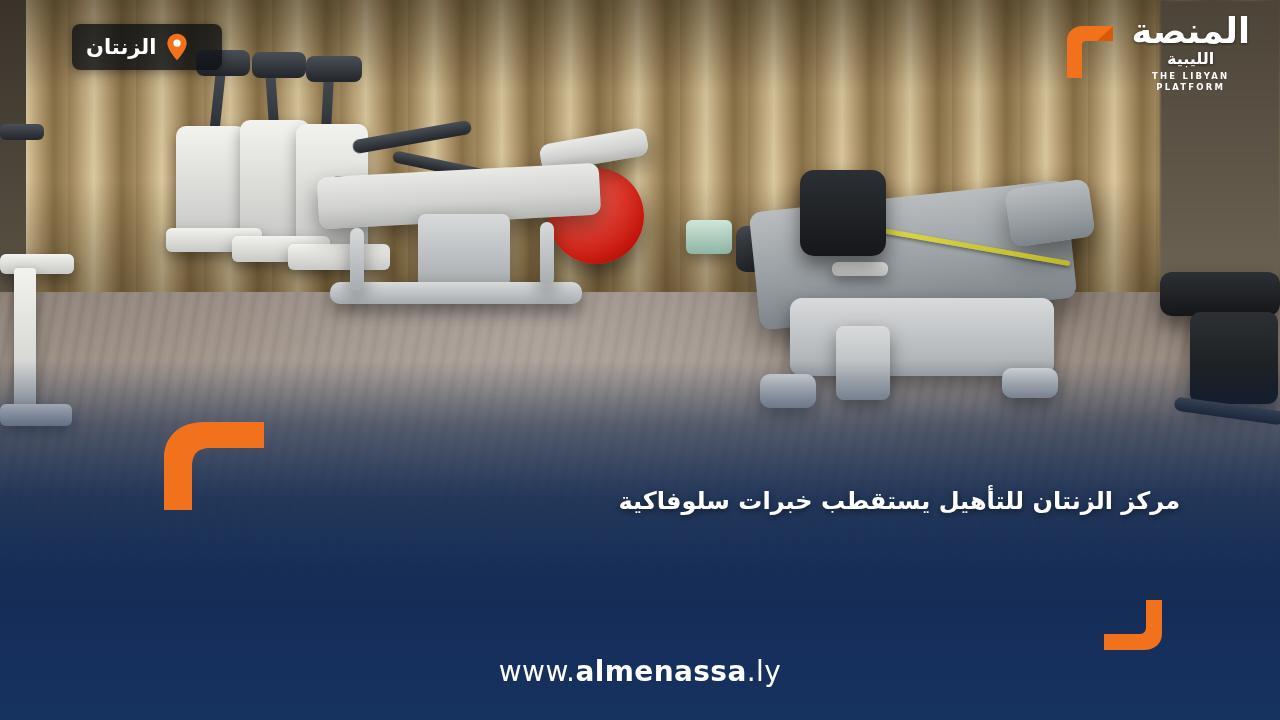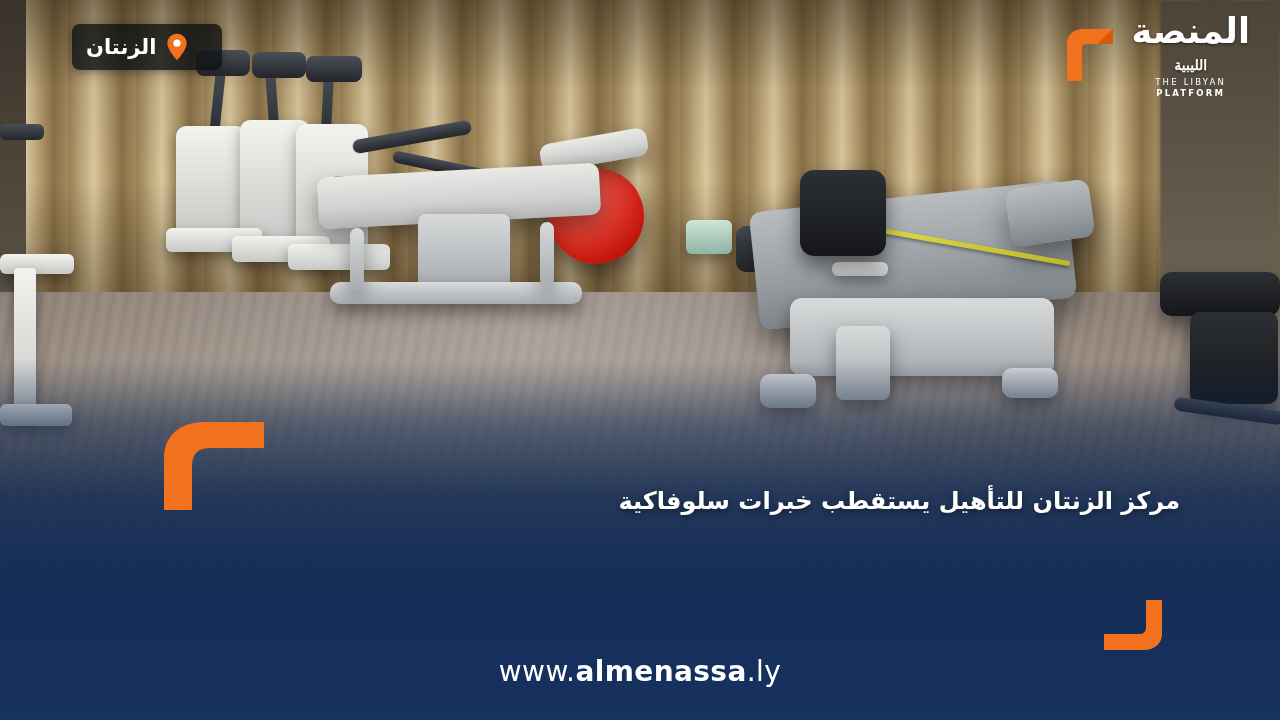--- a/index.html
+++ b/index.html
@@ -174,32 +174,31 @@
   }
   .logo-ar {
     color: #ffffff;
     font-size: 35px;
     font-weight: 700;
     letter-spacing: 0px;
     text-shadow: 0 1px 3px rgba(0,0,0,0.5);
   }
   .logo-ar2 {
     color: #ffffff;
-    font-size: 14px;
-    font-weight: 700;
-    margin-top: 10px;
+    font-size: 16px;
+    font-weight: 700;
+    margin-top: 2px;
     text-shadow: 0 1px 3px rgba(0,0,0,0.5);
-    font-family: Liberation Serif, serif;
   }
   .logo-en {
     color: #ffffff;
     font-size: 8.5px;
     letter-spacing: 2.2px;
     margin-top: 5px;
-    font-weight: 400;
+    font-weight: 700;
     direction: ltr;
   }
   .logo-en2 {
     color: #ffffff;
     font-size: 8.5px;
     letter-spacing: 2.2px;
     margin-top: 2px;
     font-weight: 700;
     direction: ltr;
   }

